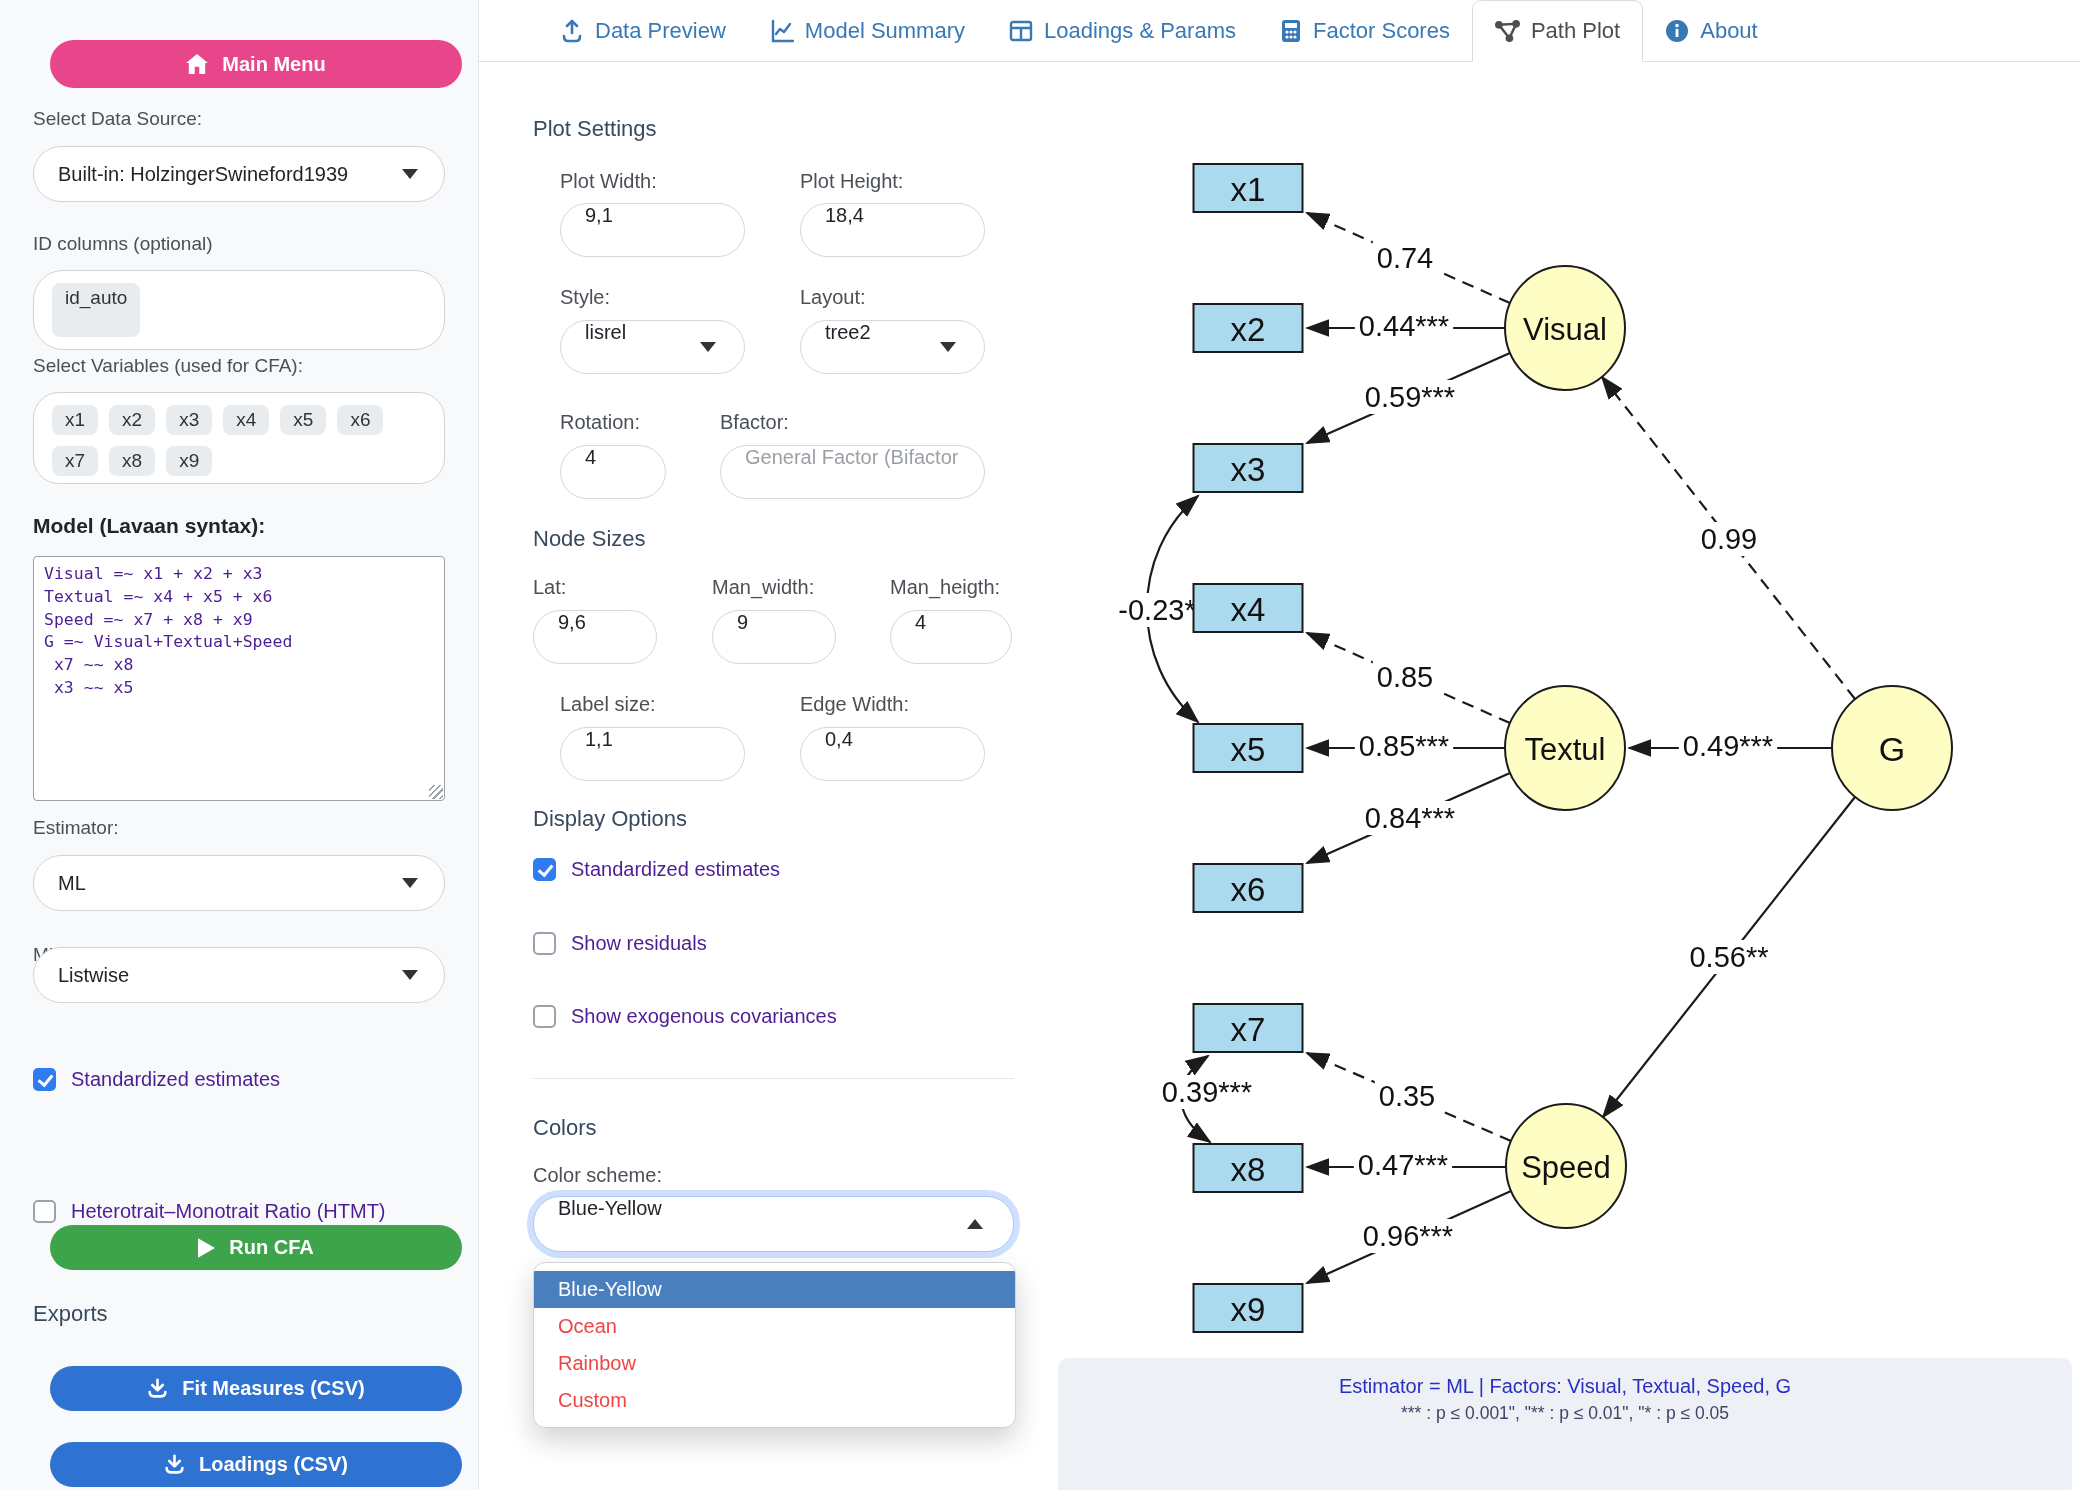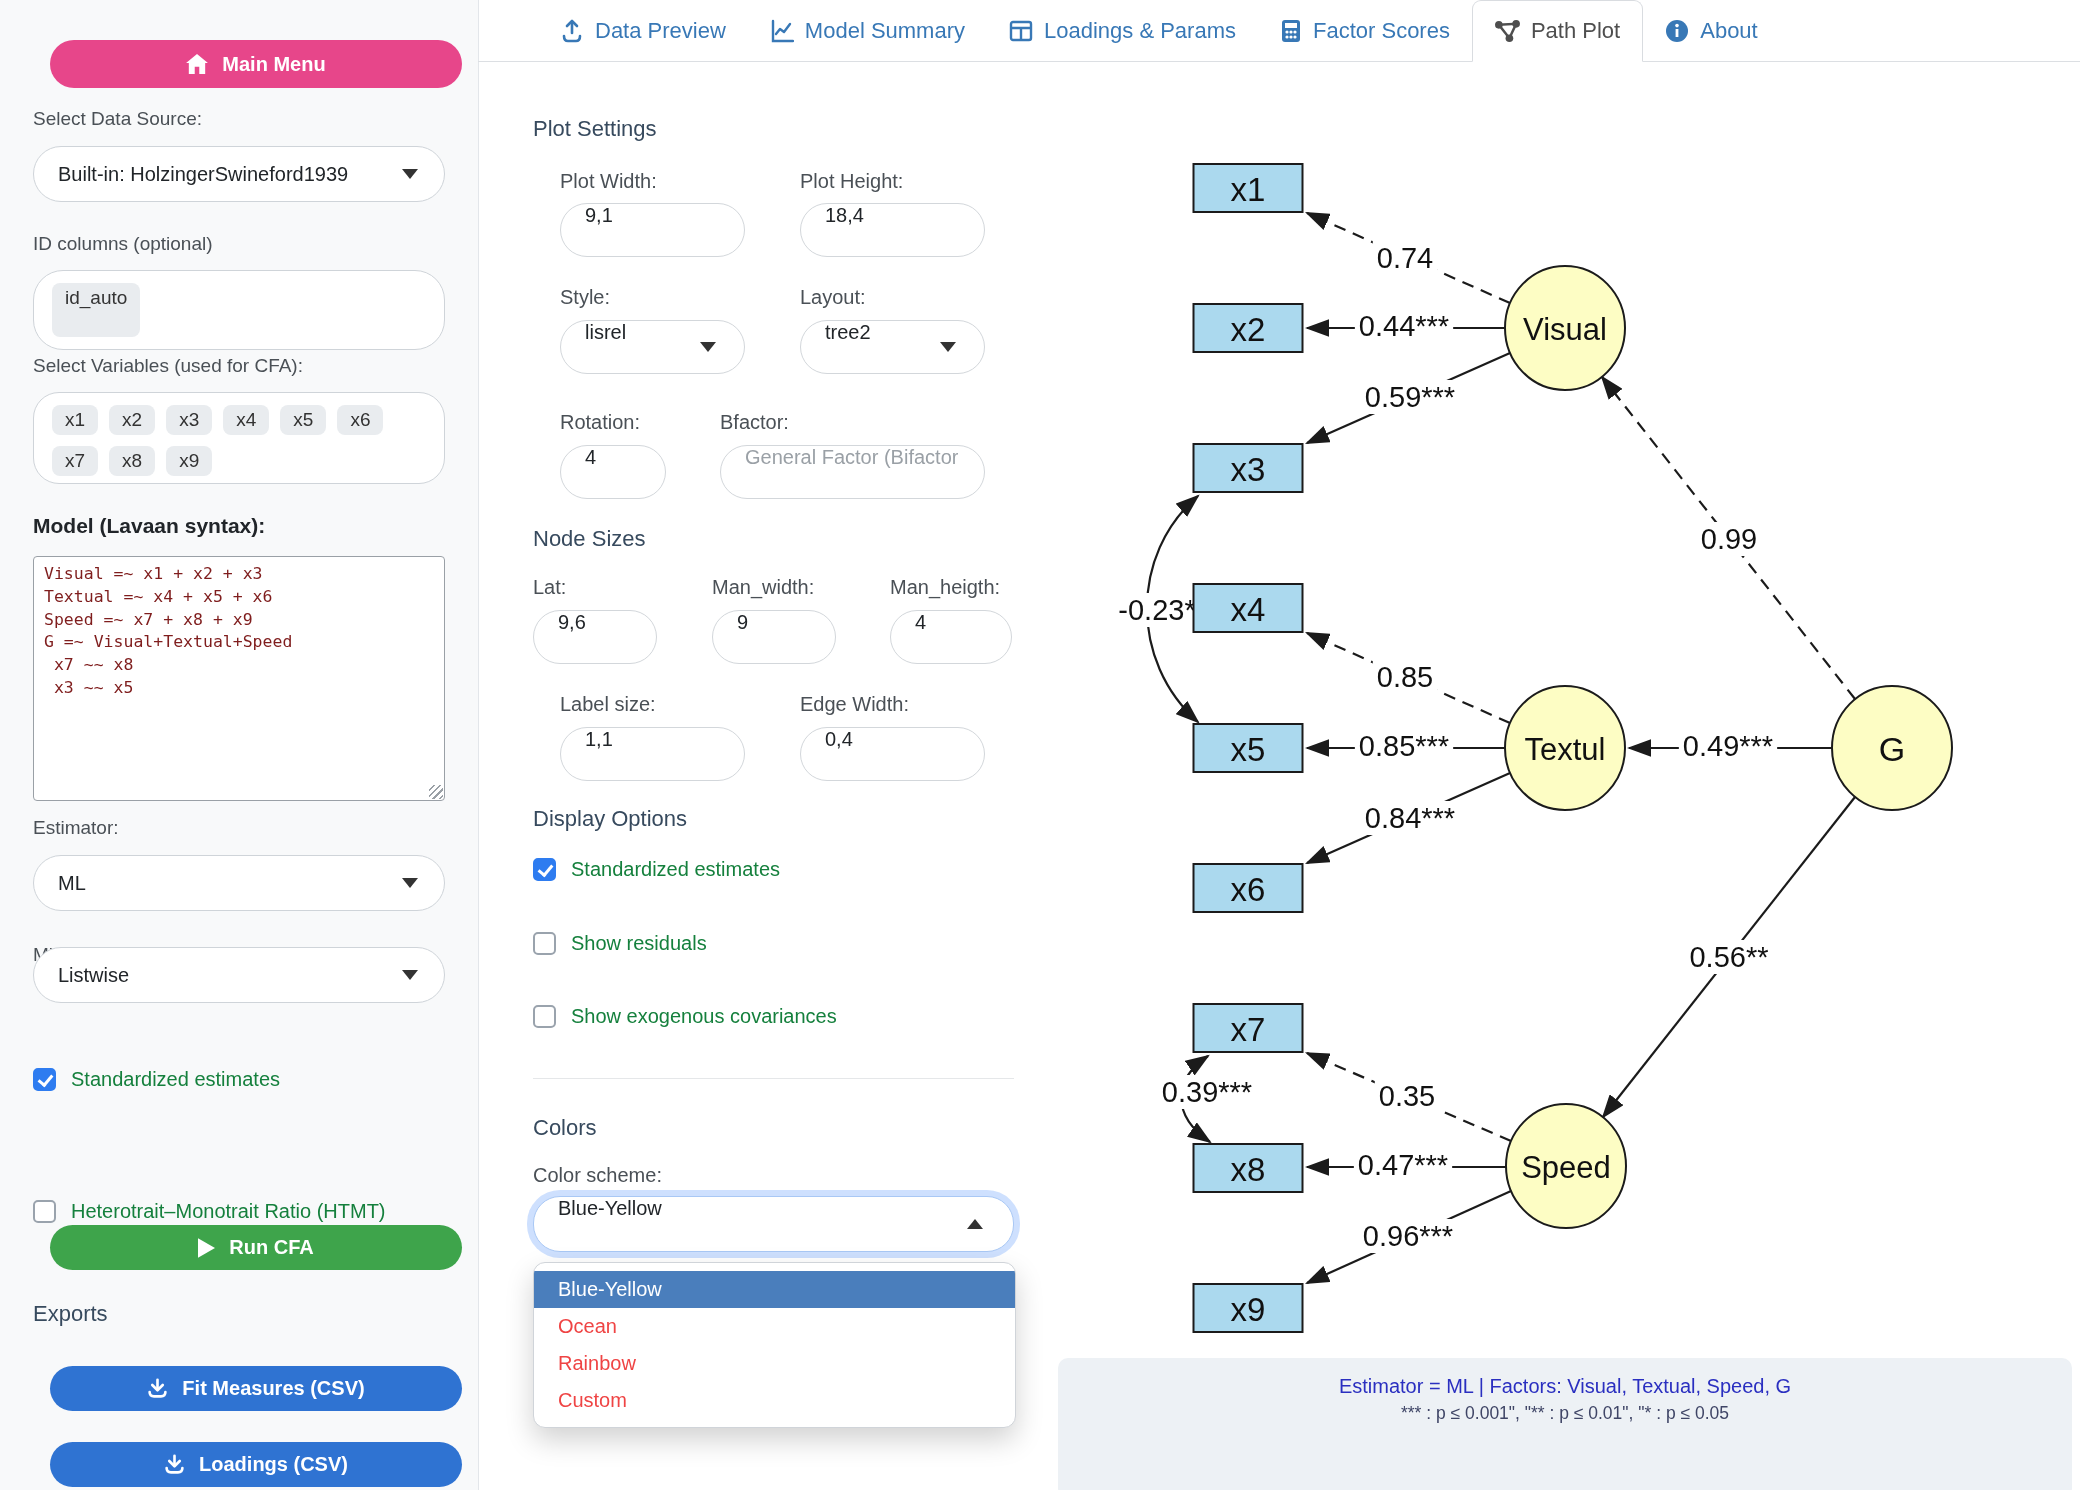--- a/index.html
+++ b/index.html
@@ -23,29 +23,29 @@
   .btn{position:absolute;left:50px;width:412px;border:none;border-radius:24px;color:#fff;
        font-weight:bold;font-size:20px;display:flex;align-items:center;justify-content:center;gap:14px;
        font-family:inherit;cursor:pointer;margin-top:16px;}
   .btn-pink{background:#e7468a;height:48px;}
   .btn-green{background:#3ea44b;height:45px;}
   .btn-blue{background:#2f73d2;height:45px;}
   .heading{color:#374a5e;font-size:22px;font-weight:500;}
   textarea.model{position:absolute;left:33px;width:412px;height:245px;border:1px solid #9aa0a6;
        border-radius:4px;padding:6px 10px;box-sizing:border-box;resize:none;
        font-family:"DejaVu Sans Mono","Liberation Mono",monospace;font-size:16.5px;line-height:1.38;
-       color:#7f1d1d;background:#fff;}
+       color:#4c1d95;background:#fff;}
   .resize-grip{position:absolute;width:14px;height:14px;
        background:repeating-linear-gradient(135deg,transparent 0 3px,#9aa0a6 3px 4.5px);}
   .cb{width:23px;height:23px;border-radius:5px;box-sizing:border-box;flex:0 0 auto;position:relative;}
   .cb.off{background:#fff;border:2px solid #9aa3ad;}
   .cb.on{background:#2e7cf0;border:2px solid #2e7cf0;}
   .cb.on::after{content:"";position:absolute;left:6px;top:2px;width:6px;height:11px;
        border-right:3px solid #fff;border-bottom:3px solid #fff;transform:rotate(40deg);}
-  .cbrow{position:absolute;display:flex;align-items:center;gap:15px;font-size:20px;color:#15803d;}
+  .cbrow{position:absolute;display:flex;align-items:center;gap:15px;font-size:20px;color:#4c1d95;}
   
   .tabbar{position:absolute;left:478px;top:0;right:0;height:62px;display:flex;
           padding-left:60px;border-bottom:1px solid #dcdfe3;box-sizing:border-box;}
   .tab{display:flex;align-items:center;gap:11px;padding:0 22px;font-size:22px;color:#3878b6;
        height:62px;box-sizing:border-box;cursor:pointer;}
   .tab svg{display:block;}
   .tab.active{background:#fff;border:1px solid #d9dce0;border-bottom:1px solid #fff;
        border-radius:9px 9px 0 0;color:#4e4e4e;margin-bottom:-1px;}
   
   .set-label{position:absolute;font-size:20px;color:#4a5056;}

